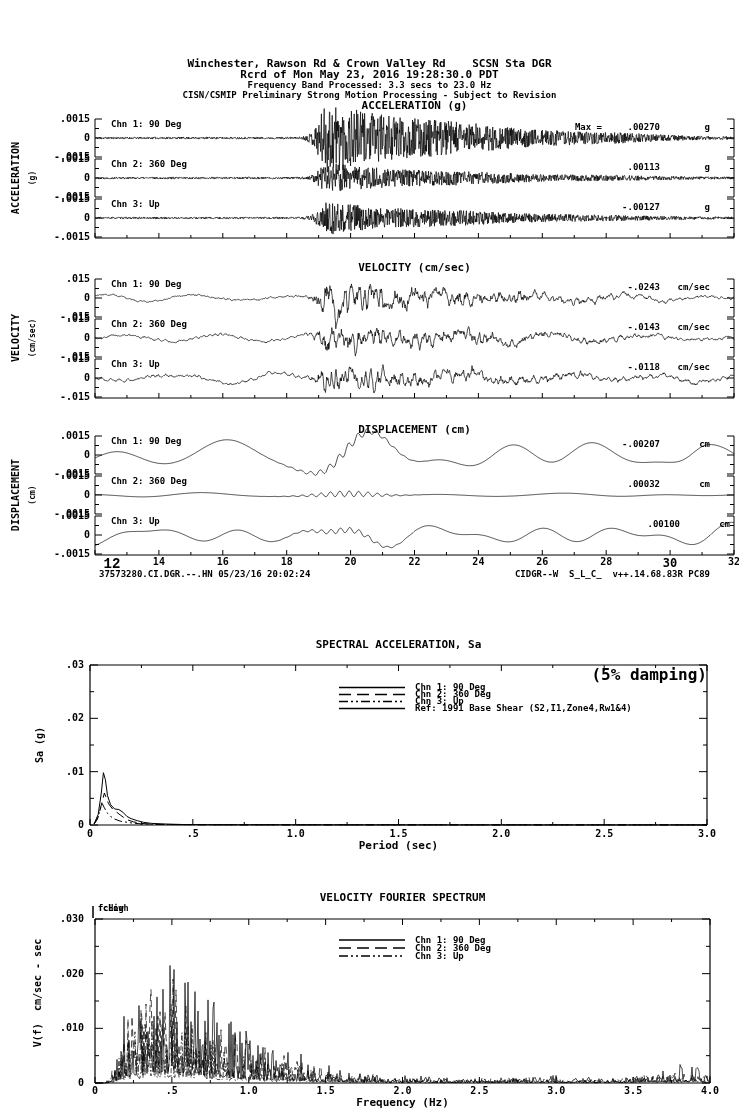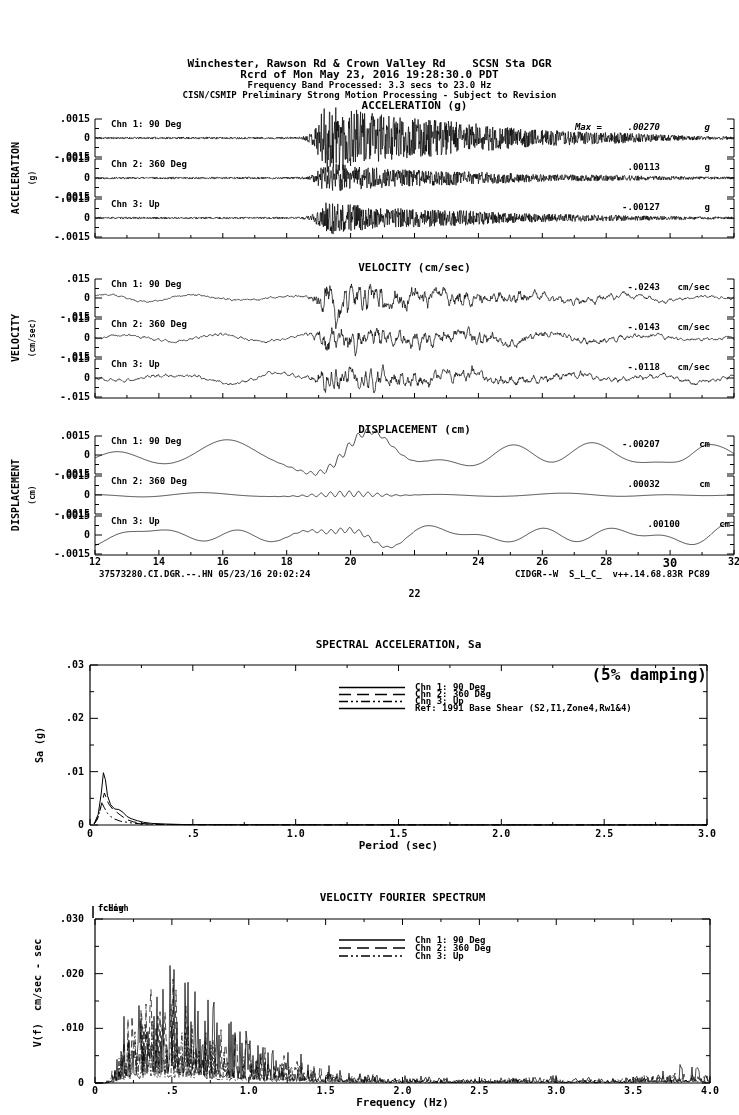--- a/index.html
+++ b/index.html
@@ -383,21 +383,21 @@
         </svg>
       <span>Chn 3: Up</span>
     </div>
   </div>
   <div class="t ctr" style="left:95px;top:1097px;width:615px;font-size:11px">Frequency (Hz)</div>
   <div class="t rot" style="left:38px;top:993px;font-size:10px">V(f)  cm/sec - sec</div>
 <div class="t rgt" style="left: 46px; top: 119px; font-size: 10px; width: 44px; transform: translateY(-50%);">.0015</div>
     <div class="t rgt" style="left: 46px; top: 138px; font-size: 10px; width: 44px; transform: translateY(-50%);">0</div>
     <div class="t rgt" style="left: 46px; top: 157px; font-size: 10px; width: 44px; transform: translateY(-50%);">-.0015</div>
     <div class="t" style="left: 111px; top: 120px; font-size: 9px;">Chn 1: 90 Deg</div>
-    <div class="anno" style="left: 420px; top: 123px; width: 290px; font-style: italic;"><span class="al">Max =</span><span class="av">.00270</span><span class="au">g</span></div>
+    <div class="anno" style="left: 420px; top: 123px; width: 290px;"><span class="al">Max =</span><span class="av">.00270</span><span class="au">g</span></div>
     <div class="t rgt" style="left: 46px; top: 159px; font-size: 10px; width: 44px; transform: translateY(-50%);">.0015</div>
     <div class="t rgt" style="left: 46px; top: 178px; font-size: 10px; width: 44px; transform: translateY(-50%);">0</div>
     <div class="t rgt" style="left: 46px; top: 197px; font-size: 10px; width: 44px; transform: translateY(-50%);">-.0015</div>
     <div class="t" style="left: 111px; top: 160px; font-size: 9px;">Chn 2: 360 Deg</div>
     <div class="anno" style="left: 420px; top: 163px; width: 290px;"><span class="al"></span><span class="av">.00113</span><span class="au">g</span></div>
     <div class="t rgt" style="left: 46px; top: 199px; font-size: 10px; width: 44px; transform: translateY(-50%);">.0015</div>
     <div class="t rgt" style="left: 46px; top: 218px; font-size: 10px; width: 44px; transform: translateY(-50%);">0</div>
     <div class="t rgt" style="left: 46px; top: 237px; font-size: 10px; width: 44px; transform: translateY(-50%);">-.0015</div>
     <div class="t" style="left: 111px; top: 200px; font-size: 9px;">Chn 3: Up</div>
     <div class="anno" style="left: 420px; top: 203px; width: 290px;"><span class="al"></span><span class="av">-.00127</span><span class="au">g</span></div>
@@ -424,26 +424,26 @@
     <div class="t rgt" style="left: 46px; top: 476px; font-size: 10px; width: 44px; transform: translateY(-50%);">.0015</div>
     <div class="t rgt" style="left: 46px; top: 495px; font-size: 10px; width: 44px; transform: translateY(-50%);">0</div>
     <div class="t rgt" style="left: 46px; top: 514px; font-size: 10px; width: 44px; transform: translateY(-50%);">-.0015</div>
     <div class="t" style="left: 111px; top: 477px; font-size: 9px;">Chn 2: 360 Deg</div>
     <div class="anno" style="left: 420px; top: 480px; width: 290px;"><span class="al"></span><span class="av">.00032</span><span class="au">cm</span></div>
     <div class="t rgt" style="left: 46px; top: 516px; font-size: 10px; width: 44px; transform: translateY(-50%);">.0015</div>
     <div class="t rgt" style="left: 46px; top: 535px; font-size: 10px; width: 44px; transform: translateY(-50%);">0</div>
     <div class="t rgt" style="left: 46px; top: 554px; font-size: 10px; width: 44px; transform: translateY(-50%);">-.0015</div>
     <div class="t" style="left: 111px; top: 517px; font-size: 9px;">Chn 3: Up</div>
     <div class="anno" style="left: 440px; top: 520px; width: 290px;"><span class="al"></span><span class="av">.00100</span><span class="au">cm</span></div>
-    <div class="t" style="left: 95px; top: 557px; font-size: 10px; transform: translateX(-50%);">12</div>
+    <div class="t" style="left: 112px; top: 557px; font-size: 14px; transform: translateX(-50%); font-family: Liberation Mono, monospace;">12</div>
     <div class="t" style="left: 158.9px; top: 557px; font-size: 10px; transform: translateX(-50%);">14</div>
     <div class="t" style="left: 222.8px; top: 557px; font-size: 10px; transform: translateX(-50%);">16</div>
     <div class="t" style="left: 286.7px; top: 557px; font-size: 10px; transform: translateX(-50%);">18</div>
     <div class="t" style="left: 350.6px; top: 557px; font-size: 10px; transform: translateX(-50%);">20</div>
-    <div class="t" style="left: 414.5px; top: 557px; font-size: 10px; transform: translateX(-50%); margin-top: 32px;">22</div>
+    <div class="t" style="left: 414.5px; top: 557px; font-size: 10px; transform: translateX(-50%);">22</div>
     <div class="t" style="left: 478.4px; top: 557px; font-size: 10px; transform: translateX(-50%);">24</div>
     <div class="t" style="left: 542.3px; top: 557px; font-size: 10px; transform: translateX(-50%);">26</div>
     <div class="t" style="left: 606.2px; top: 557px; font-size: 10px; transform: translateX(-50%);">28</div>
     <div class="t" style="left: 670.1px; top: 557px; font-size: 12px; transform: translateX(-50%);">30</div>
     <div class="t" style="left: 734px; top: 557px; font-size: 10px; transform: translateX(-50%);">32</div>
     <div class="t rgt" style="left: 44px; top: 665px; font-size: 10px; width: 40px; transform: translateY(-50%);">.03</div>
     <div class="t rgt" style="left: 44px; top: 718.333px; font-size: 10px; width: 40px; transform: translateY(-50%);">.02</div>
     <div class="t rgt" style="left: 44px; top: 771.667px; font-size: 10px; width: 40px; transform: translateY(-50%);">.01</div>
     <div class="t rgt" style="left: 44px; top: 825px; font-size: 10px; width: 40px; transform: translateY(-50%);">0</div>
     <div class="t" style="left: 90px; top: 829px; font-size: 10px; transform: translateX(-50%);">0</div>

